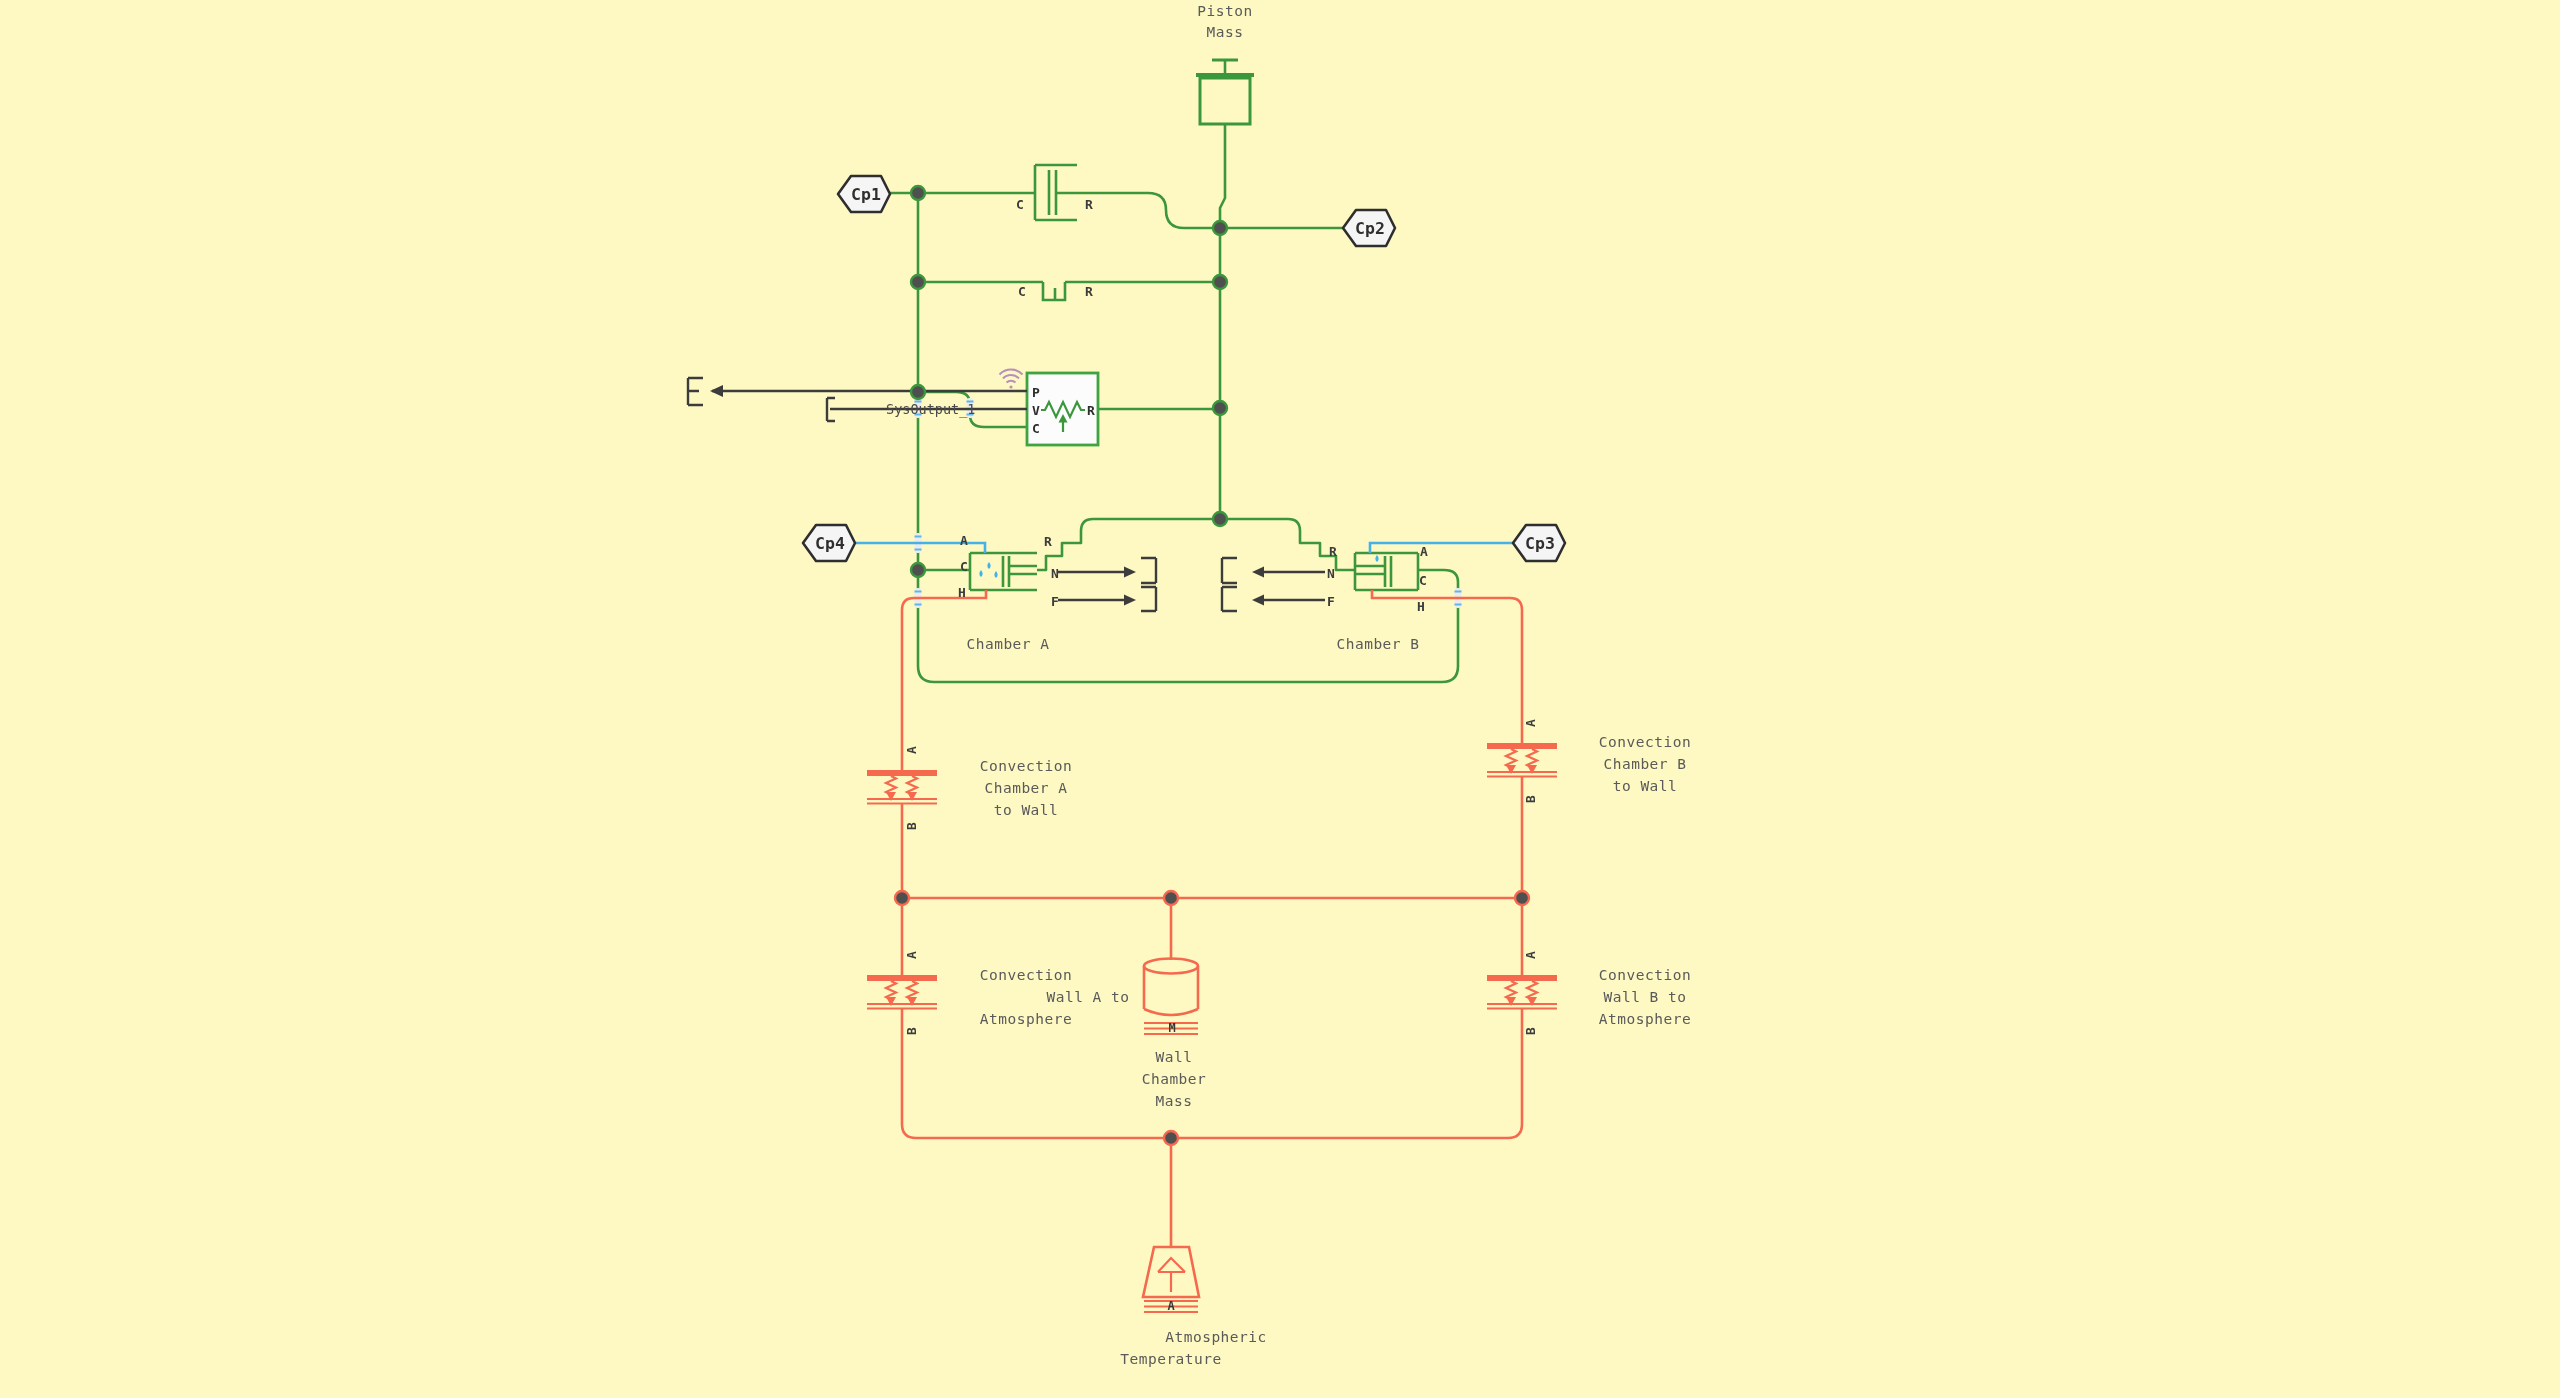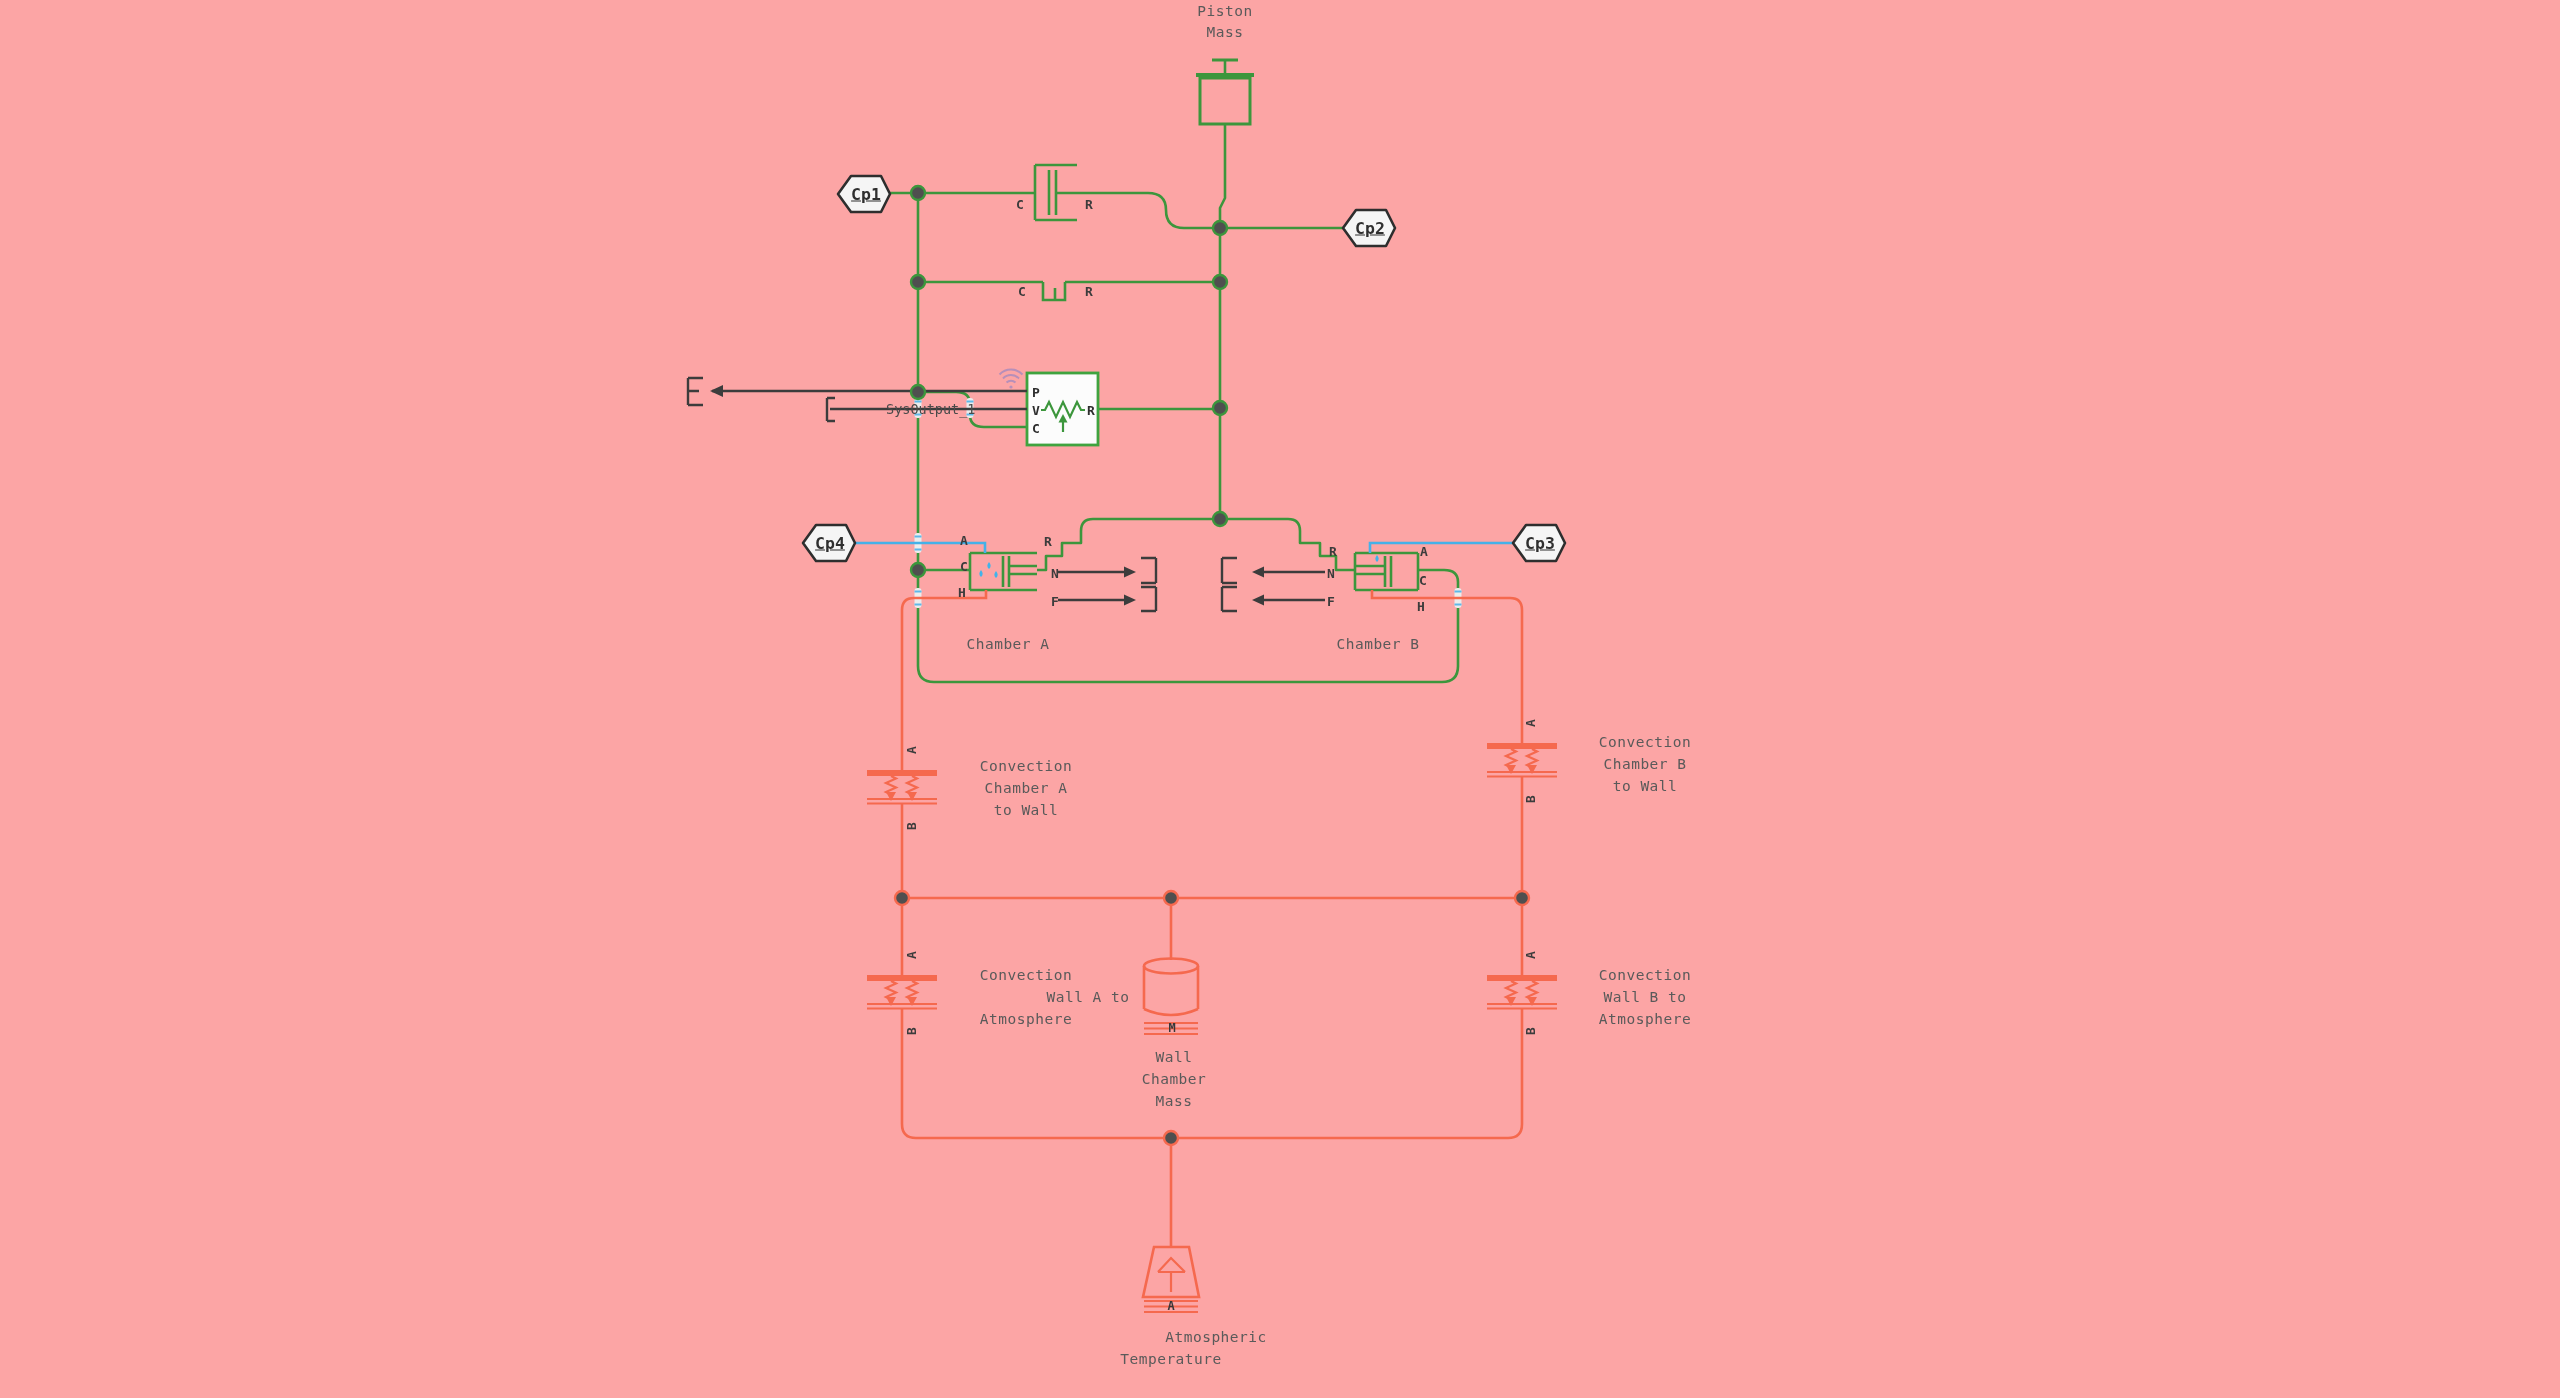--- a/index.html
+++ b/index.html
@@ -1,29 +1,29 @@
 <!DOCTYPE html>
 <html><head>
 <meta charset="utf-8">
 <style>
   html,body{margin:0;padding:0;background:#000;}
-  #stage{position:relative;width:2560px;height:1398px;background:#fca5a5;overflow:hidden;
+  #stage{position:relative;width:2560px;height:1398px;background:#fef9c3;overflow:hidden;
          font-family:"DejaVu Sans Mono",monospace;}
   #wires{position:absolute;left:0;top:0;}
   .lbl{position:absolute;transform:translate(-50%,-50%);font:14.5px "DejaVu Sans Mono",monospace;
        color:#5a5a5a;white-space:pre;letter-spacing:0.5px;}
   .lbl-left{position:absolute;transform:translate(0,-50%);font:13.5px "DejaVu Sans Mono",monospace;
        color:#4a4a4a;white-space:pre;margin-left:48px;}
   .port{position:absolute;transform:translate(-50%,-50%);font:bold 13px "DejaVu Sans Mono",monospace;
        color:#3c3c3c;white-space:pre;}
   .port.onwhite{color:#2e2e2e;}
   .port.rot{transform:translate(-50%,-50%) rotate(-90deg);}
   .port.dim{font-size:12px;color:#383838;}
   .hexlbl{position:absolute;transform:translate(-50%,-50%);font:600 16.5px "DejaVu Sans Mono",monospace;
-       color:#2f2f2f;white-space:pre;text-decoration:underline;}
+       color:#2f2f2f;white-space:pre;}
 </style>
 </head>
 <body>
 
 <div id="stage">
 
 <svg id="wires" width="2560" height="1398" viewBox="0 0 2560 1398">
   <defs>
     <g id="convblock">
       <path d="M-35,0 H35" stroke="#F5694E" stroke-width="6" fill="none"></path>

